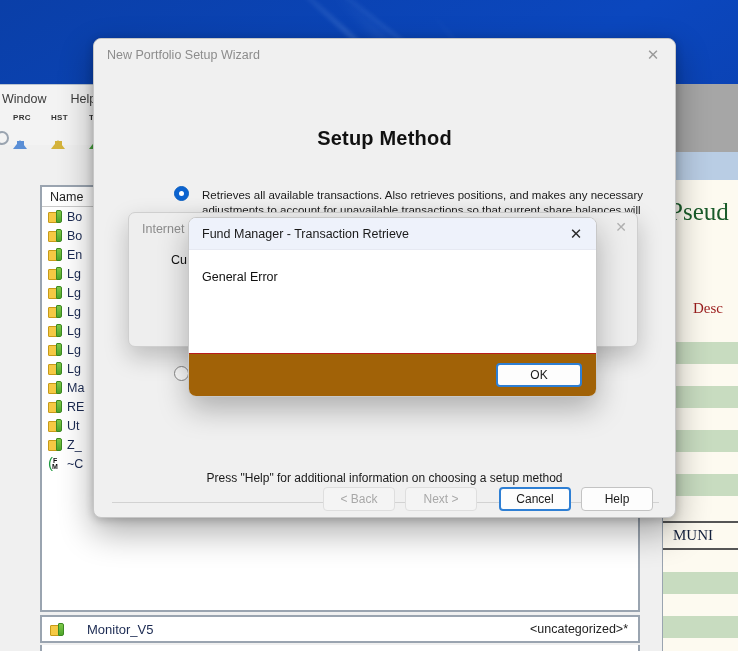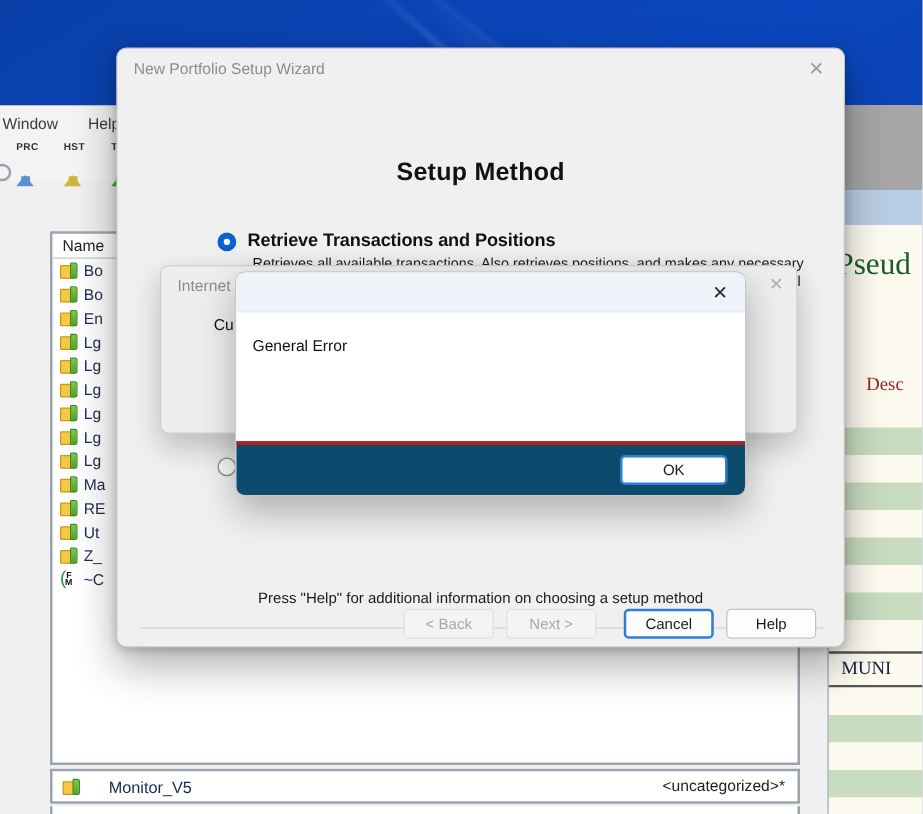--- a/index.html
+++ b/index.html
@@ -247,21 +247,21 @@
   #err-head {
     position: absolute; left: 13px; top: 20px;
     font-size: 12.5px; color: #111;
   }
   #err-text {
     position: absolute; left: 13px; top: 45px; width: 382px;
     font-size: 12.5px; color: #111; line-height: 15.5px;
   }
   #err-footer {
     position: absolute; left: 0; bottom: 0; width: 100%; height: 43px;
-    background: #0c4a6e; border-top: 3px solid #b91c1c;
+    background: #a16207; border-top: 1px solid #b91c1c;
     display: flex; align-items: center; justify-content: flex-end;
     padding-right: 14px;
   }
   #err-ok {
     width: 86px; height: 24px;
     background: #fdfdfd; border: 2px solid #2e7fd4; border-radius: 4px;
     font-size: 12px; color: #1a1a1a;
     display: flex; align-items: center; justify-content: center;
   }
 </style>
@@ -457,21 +457,20 @@
 <div id="wizard">
   <div id="wizard-titlebar">
     <span id="wizard-title">New Portfolio Setup Wizard</span>
     <span id="wizard-close">✕</span>
   </div>
 
   <div id="wizard-heading">Setup Method</div>
 
   <div class="opt" style="top:146px;">
     <span class="radio on"></span>
-    <div class="opt-title">Retrieve Transactions and Positions</div>
     <div class="opt-desc">Retrieves all available transactions.  Also retrieves positions, and makes any necessary adjustments to account for unavailable transactions so that current share balances will be correct.</div>
   </div>
 
   <div class="opt" style="top:326px;">
     <span class="radio"></span>
     <div class="opt-title"></div>
     <div class="opt-desc"></div>
   </div>
 
   <div id="helphint">Press "Help" for additional information on choosing a setup method</div>
@@ -486,20 +485,21 @@
 </div>
 
 <div id="inet-dlg">
   <span id="inet-title">Internet R</span>
   <span id="inet-close">✕</span>
   <span id="inet-body">Cu</span>
 </div>
 
 <div id="err-dlg">
   <div id="err-titlebar">
+    <span id="err-title">Fund Manager - Transaction Retrieve</span>
     <span id="err-close">✕</span>
   </div>
   <div id="err-body">
     <div id="err-head">General Error</div>
   </div>
   <div id="err-footer">
     <div id="err-ok">OK</div>
   </div>
 </div>
 

